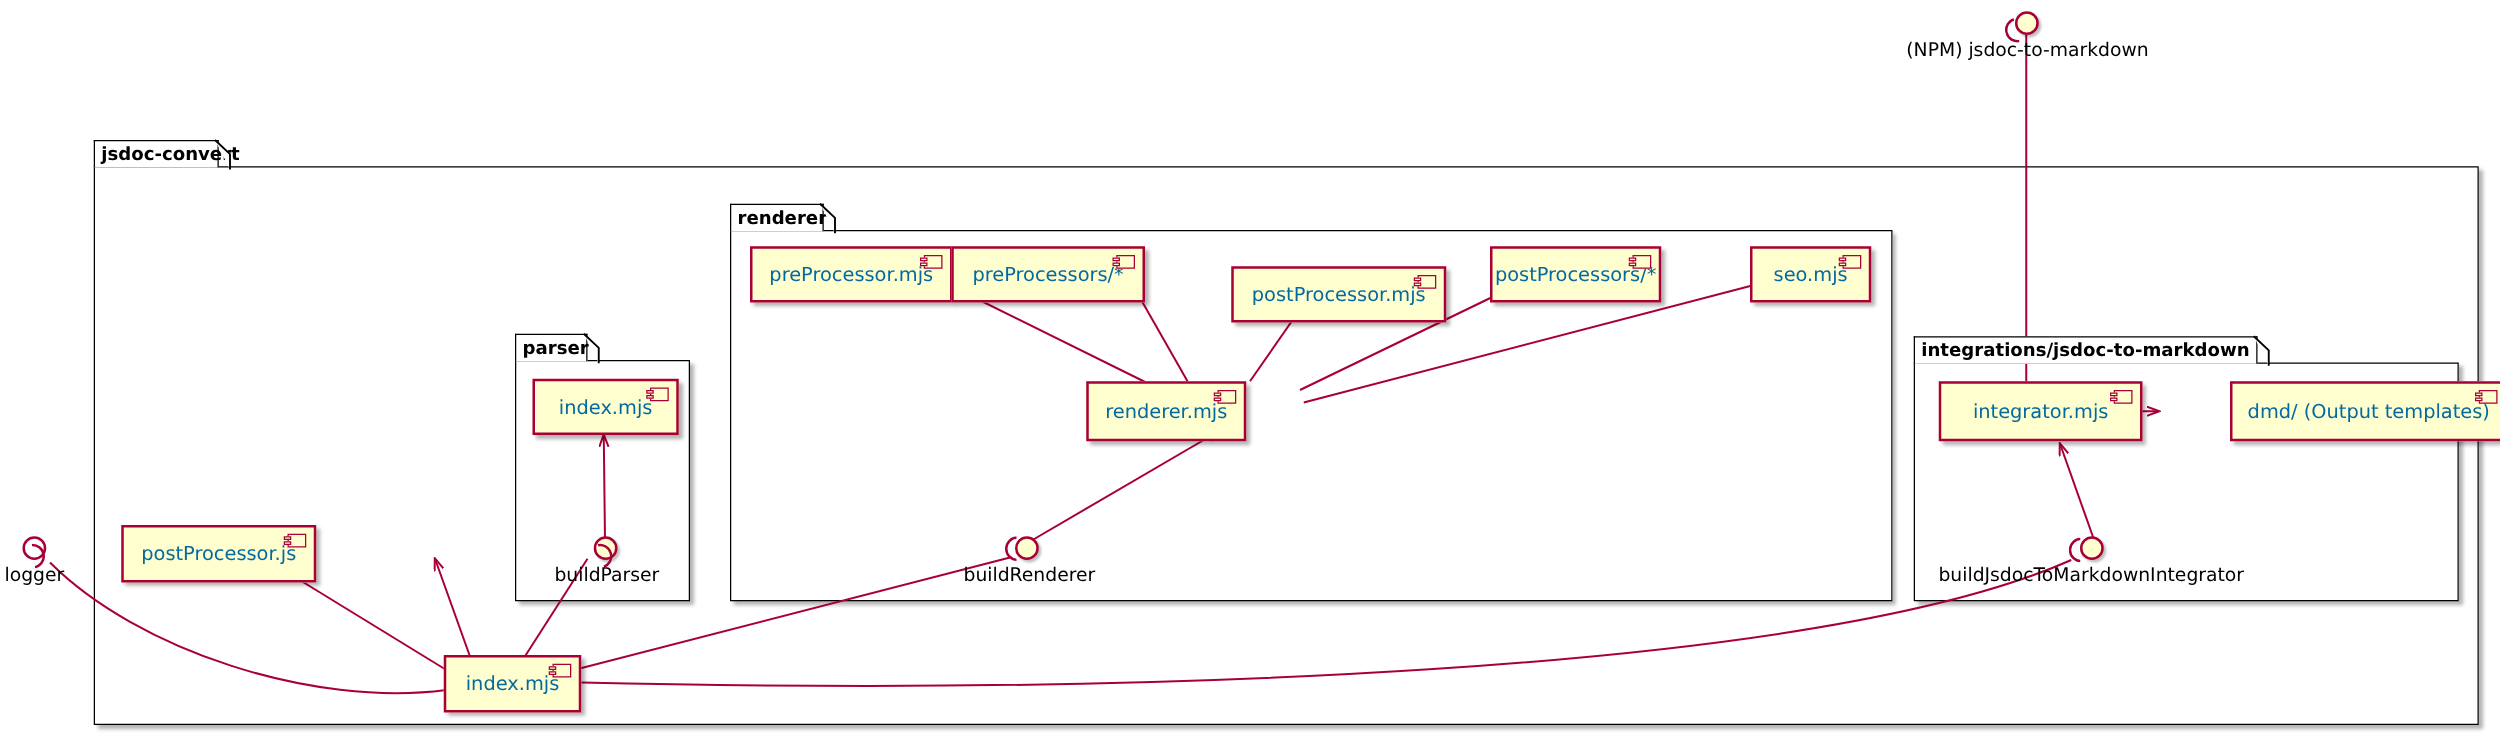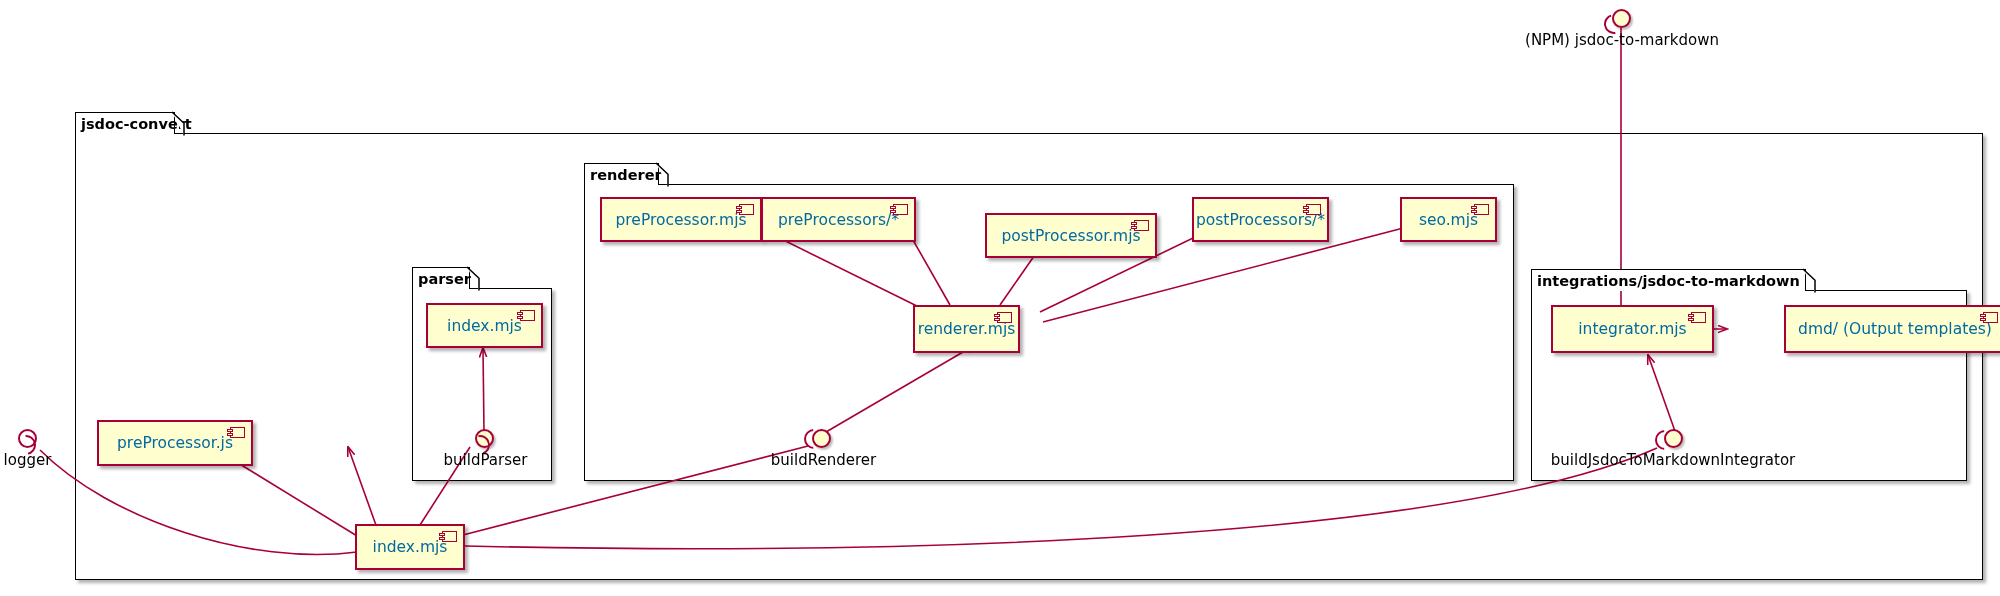--- a/index.html
+++ b/index.html
@@ -219,33 +219,33 @@
   <div class="comp" style="left:1192px; top:197px; width:137px; height:45px;">
     <span class="comp-icon"></span>
     <span class="comp-label">postProcessors/*</span>
   </div>
 
   <div class="comp" style="left:1400px; top:197px; width:97px; height:45px;text-align:center;">
     <span class="comp-icon"></span>
     <span class="comp-label">seo.mjs</span>
   </div>
 
-  <div class="comp" style="left:913px; top:305px; width:107px; height:48px;">
+  <div class="comp" style="left:869px; top:305px; width:128px; height:48px;">
     <span class="comp-icon"></span>
     <span class="comp-label">renderer.mjs</span>
   </div>
 
   <div class="comp" style="left:426px; top:303px; width:117px; height:45px;">
     <span class="comp-icon"></span>
     <span class="comp-label">index.mjs</span>
   </div>
 
   <div class="comp" style="left:97px; top:420px; width:156px; height:46px;">
     <span class="comp-icon"></span>
-    <span class="comp-label">preProcessor.js</span>
+    <span class="comp-label">postProcessor.js</span>
   </div>
 
 
   <div class="comp" style="left:355px; top:524px; width:110px; height:46px;">
     <span class="comp-icon"></span>
     <span class="comp-label">index.mjs</span>
   </div>
 
   <div class="comp" style="left:1551px; top:305px; width:163px; height:48px;">
     <span class="comp-icon"></span>

